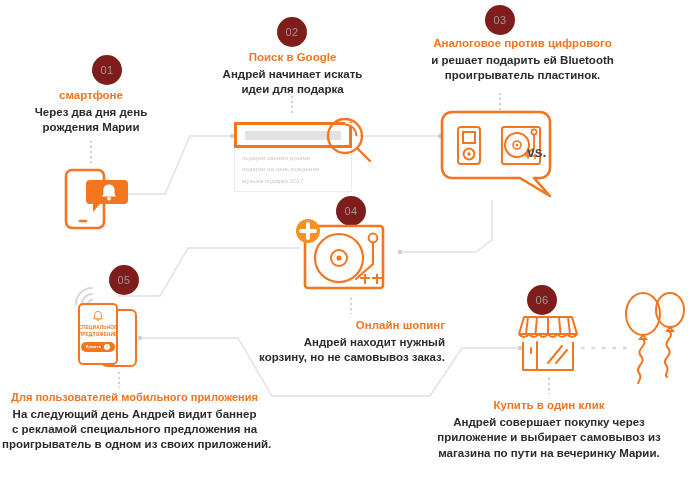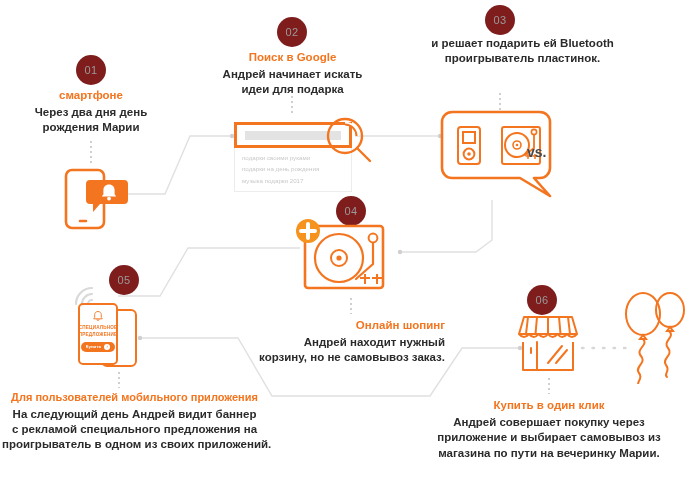--- a/index.html
+++ b/index.html
@@ -105,21 +105,21 @@
       <circle cx="400" cy="252" r="2.2"></circle>
       <circle cx="140" cy="338" r="2.2"></circle>
       <circle cx="520" cy="348" r="2.2"></circle>
     </g>
 
     <g stroke="#d8d8d8" stroke-width="2.4" stroke-linecap="round" stroke-dasharray="1.5 9">
       <path d="M582 348 L632 348" fill="none"></path>
     </g>
   </svg>
 
-  <div class="abs" style="left:76px;top:55px;">
+  <div class="abs" style="left:92px;top:55px;">
     <div class="badge">01</div>
   </div>
 
   <div class="abs cap" style="left:12px;top:88px;width:158px;">
     <div class="hd">
       <div>смартфоне</div>
     </div>
     <div class="bd">
       <div>Через два дня день</div>
       <div>рождения Марии</div>
@@ -172,20 +172,21 @@
       <path d="M20 7 a13 13 0 0 1 13 13" fill="none" stroke="#fff" stroke-width="2.4"></path>
       <path d="M20 8.5 a11.5 11.5 0 0 1 11.5 11.5" fill="none" stroke="#f4751f" stroke-width="2"></path>
     </svg>
   </div>
 
   <div class="abs" style="left:485px;top:5px;">
     <div class="badge">03</div>
   </div>
 
   <div class="abs cap" style="left:400px;top:36px;width:245px;">
+    <div class="hd">Аналоговое против цифрового</div>
     <div class="bd">
       <div>и решает подарить ей Bluetooth</div>
       <div>проигрыватель пластинок.</div>
     </div>
   </div>
 
   <div class="abs vdots" style="left:499px;top:93px;height:18px;"></div>
 
   <div class="abs" style="left:440px;top:110px;">
     <svg width="115" height="90" viewBox="0 0 115 90">

